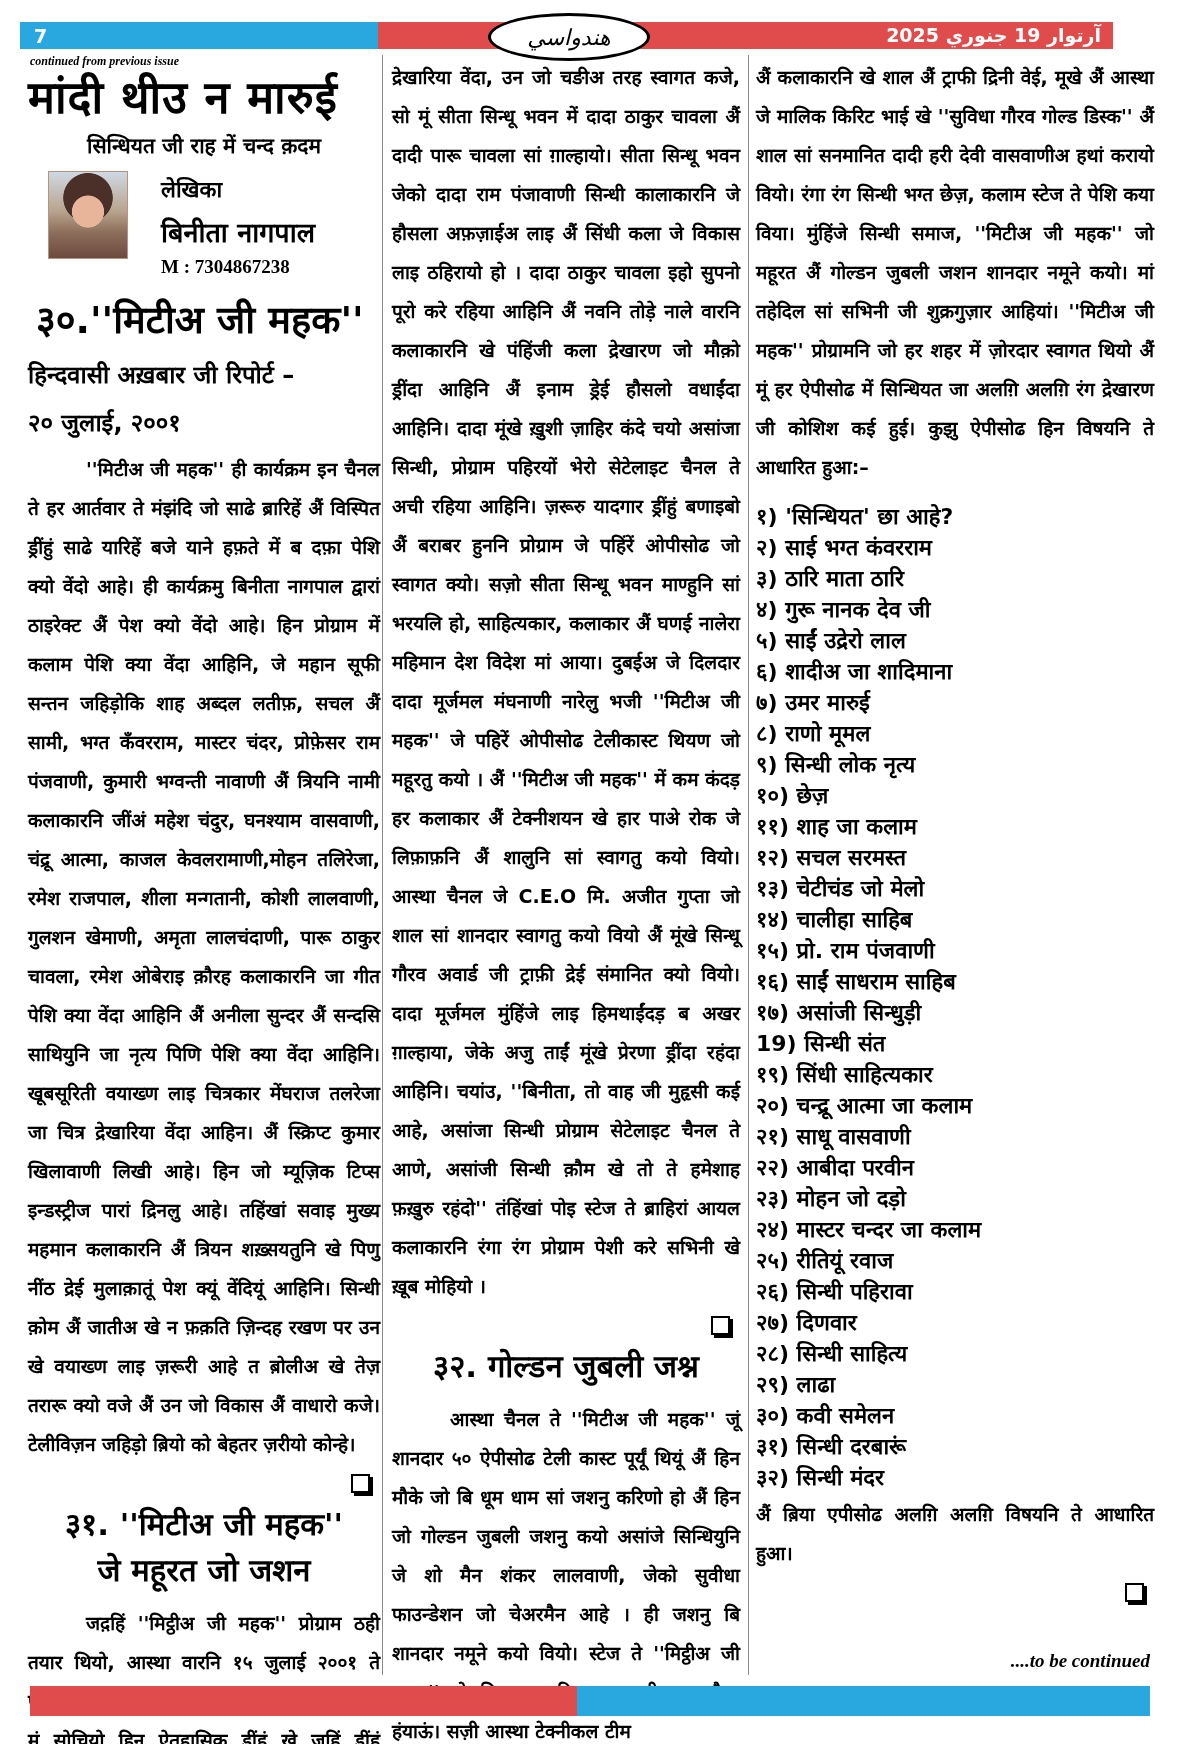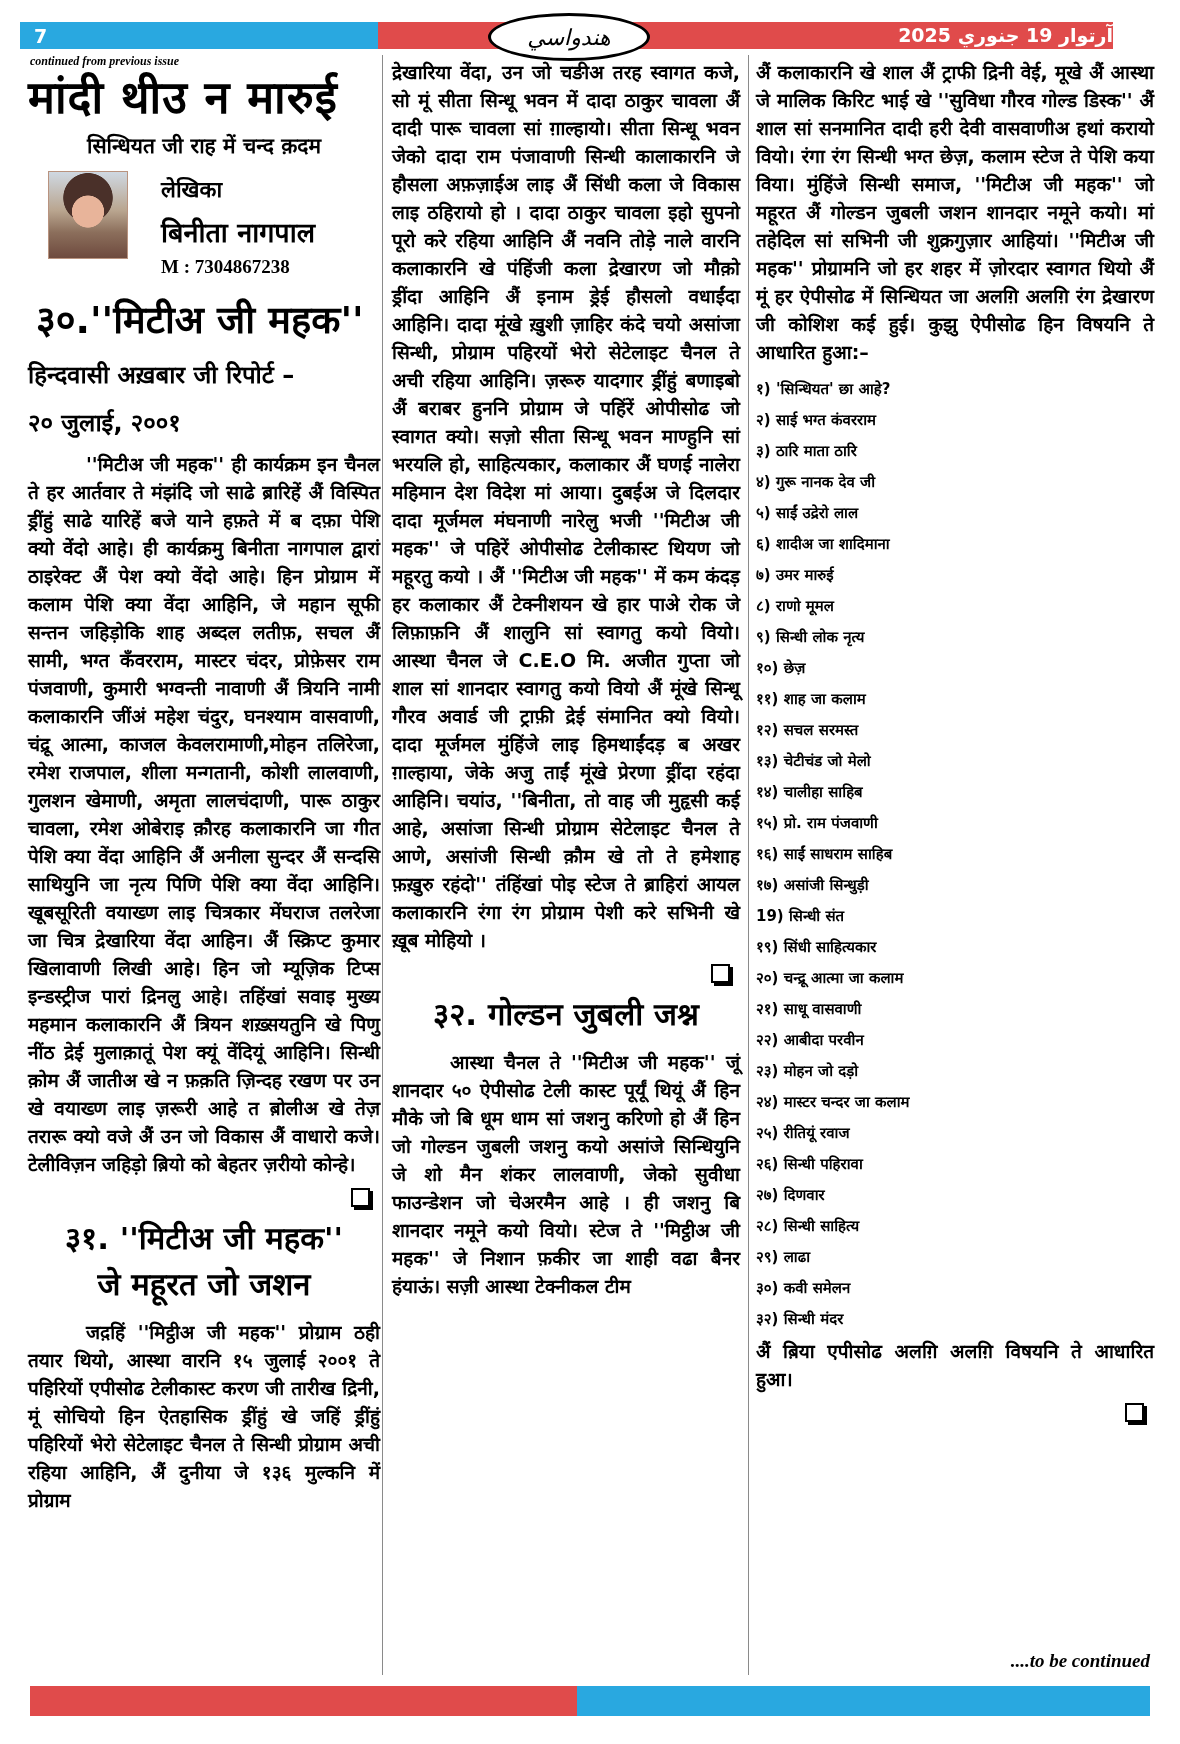--- a/index.html
+++ b/index.html
@@ -4,21 +4,21 @@
 <style>
   html,body { margin:0; padding:0; background:#ffffff; }
   .page {
     position:relative; width:1180px; height:1744px; background:#ffffff;
     font-family:"DejaVu Sans","Liberation Sans",sans-serif; color:#000; overflow:hidden;
   }
   
   .topbar-blue { position:absolute; left:20px; top:22px; width:358px; height:27px; background:#29a8e0; }
   .topbar-red  { position:absolute; left:378px; top:22px; width:735px; height:27px; background:#e04b4b; }
   .page-number { position:absolute; left:14px; top:3px; color:#fff; font-weight:bold; font-size:19px; }
-  .date-line   { position:absolute; right:0; top:2px; color:#fff; font-weight:bold; font-size:19px; direction:rtl; }
+  .date-line   { position:absolute; right:12px; top:2px; color:#fff; font-weight:bold; font-size:19px; direction:rtl; }
   .logo-oval {
     position:absolute; left:488px; top:13px; width:156px; height:42px; background:#fff;
     border:3px solid #000; border-radius:50%; z-index:3;
     display:flex; align-items:center; justify-content:center;
     font-weight:normal; font-size:22px; font-style:italic;
   }
   
   .col { position:absolute; top:50px; }
   .col1 { left:28px;  width:352px; }
   .col2 { left:392px; width:348px; }
@@ -39,30 +39,30 @@
       linear-gradient(180deg,#cfd8e2 0%, #b9a58f 45%, #8c6f5c 70%, #6e4a3e 100%);
   }
   .author-meta  { padding-top:2px; }
   .author-label { font-size:22px; font-weight:bold; }
   .author-name  { font-size:27px; font-weight:bold; margin-top:10px; }
   .author-phone { font-family:"Liberation Serif","DejaVu Serif",serif; font-weight:bold; font-size:19px; margin-top:6px; }
 
   .sec30-heading { font-size:38px; font-weight:900; margin:14px 0 10px 8px; }
   .sec30-sub     { font-size:24px; font-weight:900; line-height:1.75; margin-bottom:6px; }
 
-  .body-text { font-size:19px; font-weight:bold; line-height:28px; text-align:justify; }
+  .body-text { font-size:19px; font-weight:bold; line-height:39px; text-align:justify; }
   .indent    { text-indent:58px; }
 
   .endmark {
     width:15px; height:15px; border:2px solid #000; box-shadow:3px 3px 0 0 #000;
     margin:10px 10px 6px auto; background:#fff;
   }
   .sec-center-heading { font-size:31px; font-weight:900; text-align:center; line-height:1.5; margin:8px 0 10px 0; }
 
-  .episode-list { font-size:15px; font-weight:bold; line-height:31px; margin-top:8px; }
+  .episode-list { font-size:22px; font-weight:bold; line-height:31px; margin-top:14px; }
   .episode-item { white-space:nowrap; }
 
   .closing-line { margin-top:2px; }
 
   .to-be-continued {
     position:absolute; right:30px; top:1650px; font-family:"Liberation Serif","DejaVu Serif",serif;
     font-style:italic; font-weight:bold; font-size:19px;
   }
   
   .bottombar-red  { position:absolute; left:30px;  top:1686px; width:547px; height:30px; background:#e04b4b; }
@@ -153,20 +153,21 @@
         <div class="episode-item">२१) साधू वासवाणी</div>
         <div class="episode-item">२२) आबीदा परवीन</div>
         <div class="episode-item">२३) मोहन जो दड़ो</div>
         <div class="episode-item">२४) मास्टर चन्दर जा कलाम</div>
         <div class="episode-item">२५) रीतियूं रवाज</div>
         <div class="episode-item">२६) सिन्धी पहिरावा</div>
         <div class="episode-item">२७) दिणवार</div>
         <div class="episode-item">२८) सिन्धी साहित्य</div>
         <div class="episode-item">२९) लाढा</div>
         <div class="episode-item">३०) कवी समेलन</div>
+        <div class="episode-item">३१) सिन्धी दरबारूं</div>
         <div class="episode-item">३२) सिन्धी मंदर</div>
       </div>
 
     <div class="body-text closing-line">अैं ब़िया एपीसोढ अलग़ि अलग़ि विषयनि ते आधारित हुआ।</div>
 
     <div class="endmark"></div>
   </div>
 
   <div class="to-be-continued">....to be continued</div>
 

